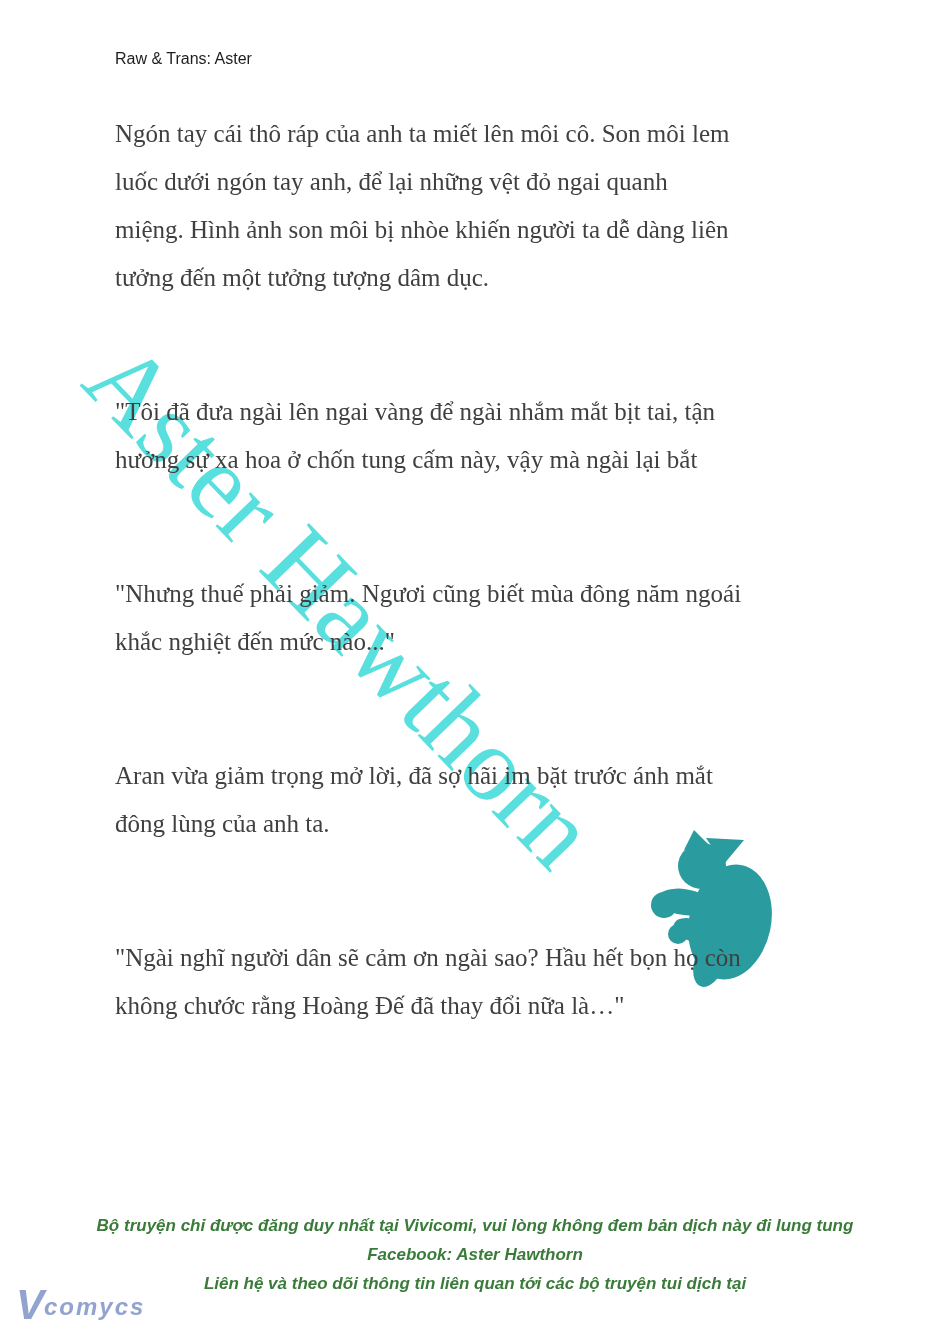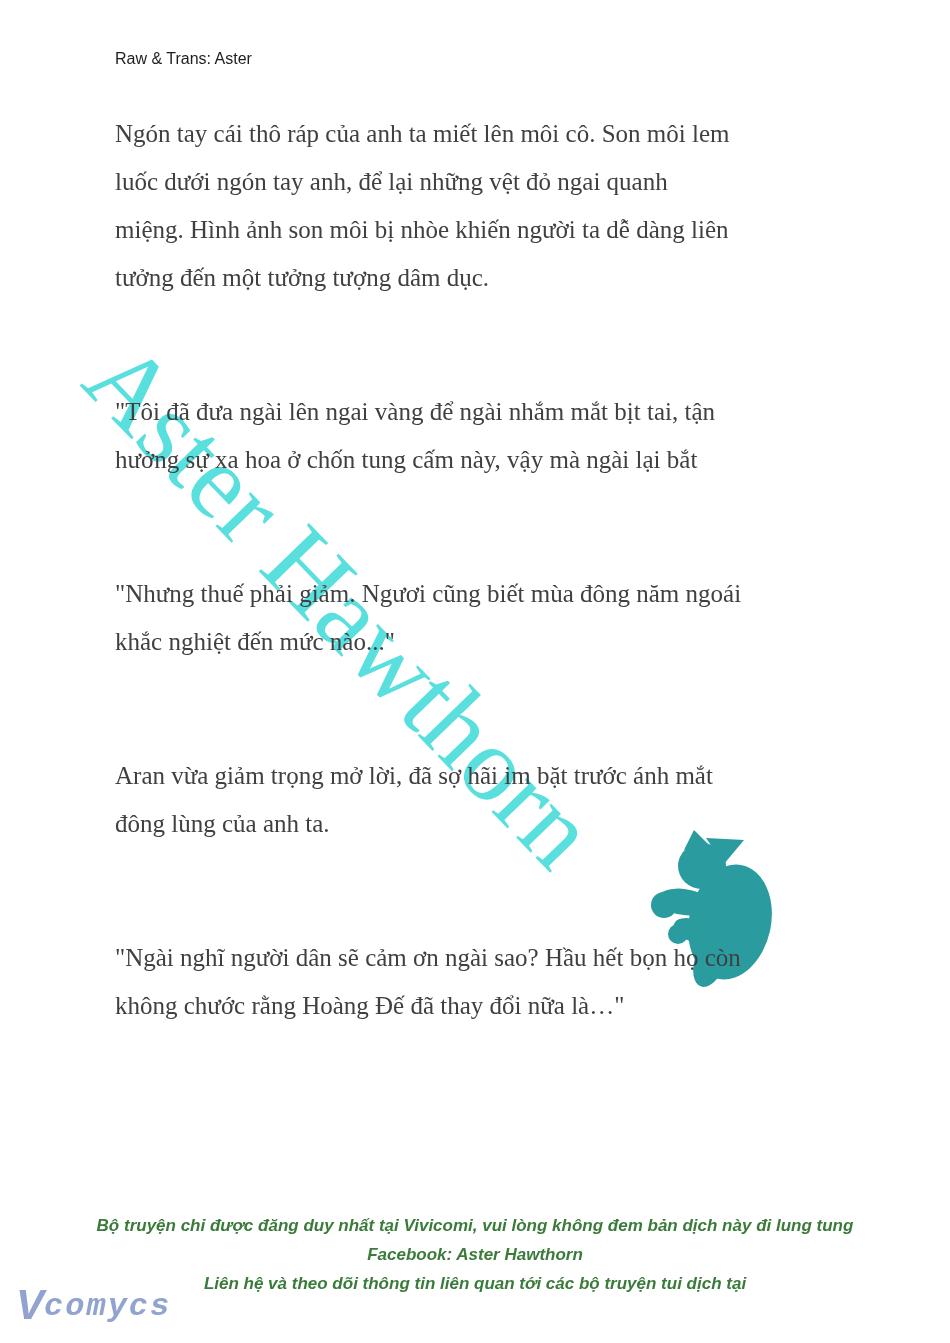--- a/index.html
+++ b/index.html
@@ -57,21 +57,21 @@
   }
   .logo{
     position:absolute;left:16px;top:1284px;
     font-family:"Liberation Sans", sans-serif;
     font-style:italic;font-weight:bold;
     color:#92a3cf;
     z-index:3;
     white-space:nowrap;
   }
   .logo-v{font-size:42px;line-height:42px;vertical-align:-4px;}
-  .logo-rest{font-size:32px;letter-spacing:2px;font-family:Liberation Mono, monospace;}
+  .logo-rest{font-size:24px;letter-spacing:2px;}
 </style>
 </head>
 <body>
 
 <div class="page">
 
   <div class="header-credit">Raw &amp; Trans: Aster</div>
 
   <div class="watermark">Aster Hawthorn</div>
 

